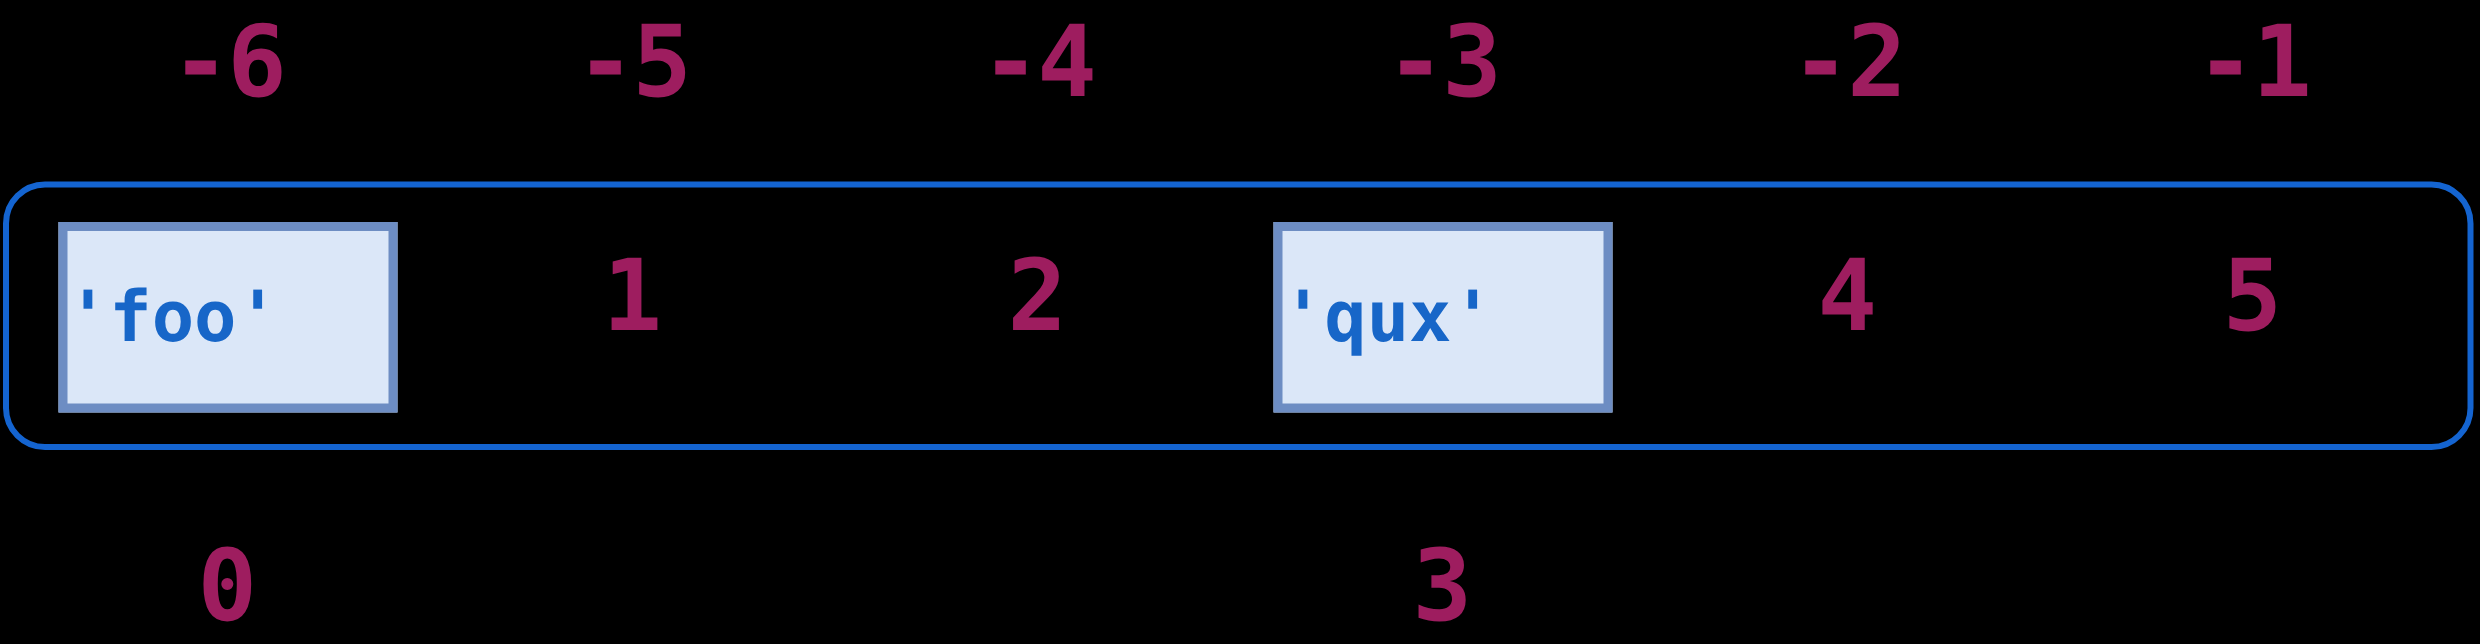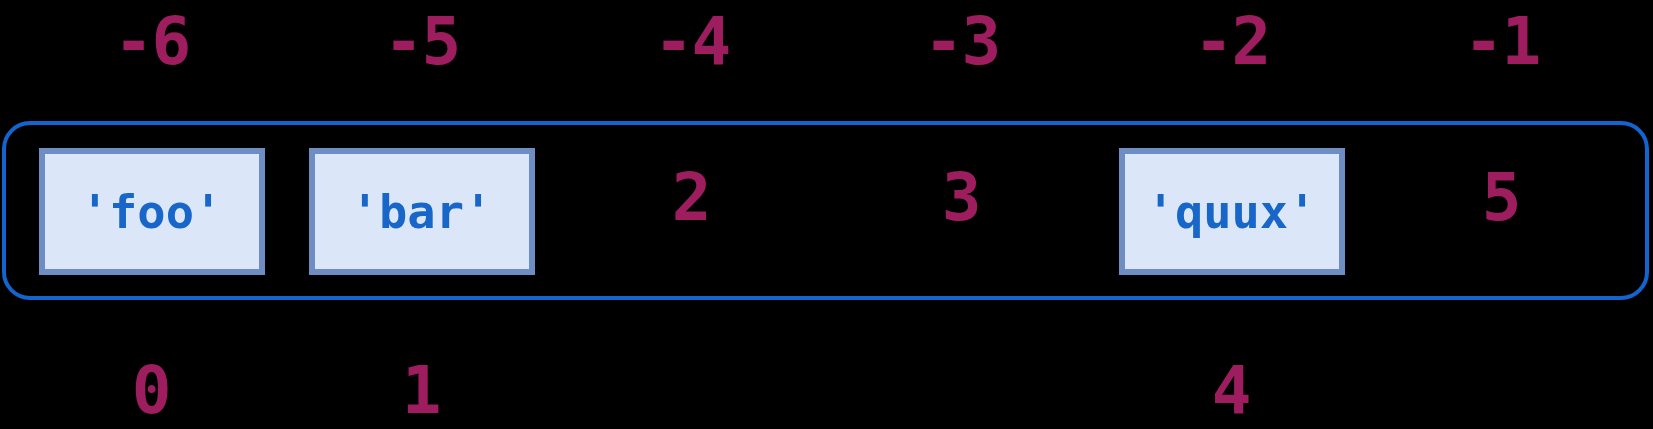--- a/index.html
+++ b/index.html
@@ -50,21 +50,21 @@
   }
   .cell {
     margin-top: 66px;
     width: 226px;
     height: 127px;
     box-sizing: border-box;
     border: 6px solid var(--cell-border, #6d8dc3);
     background: var(--cell-fill, #dbe7f8);
     display: flex;
     align-items: center;
-    justify-content: center;
+    justify-content: flex-start;
   }
   .cell-text {
     font-size: 47px;
     font-weight: bold;
     color: var(--cell-text, #1766c8);
     white-space: pre;
   }
   .pos-label {
     margin-top: 80px;
     height: 70px;
@@ -85,41 +85,38 @@
   <div class="column">
     <div class="neg-label">-6</div>
     <div class="cell">
       <span class="cell-text">'foo'</span>
     </div>
     <div class="pos-label">0</div>
   </div>
 
   <div class="column">
     <div class="neg-label">-5</div>
-    <div class="cell">
-      <span class="cell-text">'bar'</span>
-    </div>
     <div class="pos-label">1</div>
   </div>
 
   <div class="column">
     <div class="neg-label">-4</div>
     <div class="pos-label">2</div>
   </div>
 
   <div class="column">
     <div class="neg-label">-3</div>
+    <div class="cell">
+      <span class="cell-text">'qux'</span>
+    </div>
     <div class="pos-label">3</div>
   </div>
 
   <div class="column">
     <div class="neg-label">-2</div>
-    <div class="cell">
-      <span class="cell-text">'quux'</span>
-    </div>
     <div class="pos-label">4</div>
   </div>
 
   <div class="column">
     <div class="neg-label">-1</div>
     <div class="pos-label">5</div>
   </div>
 </div>
 </div>
 

